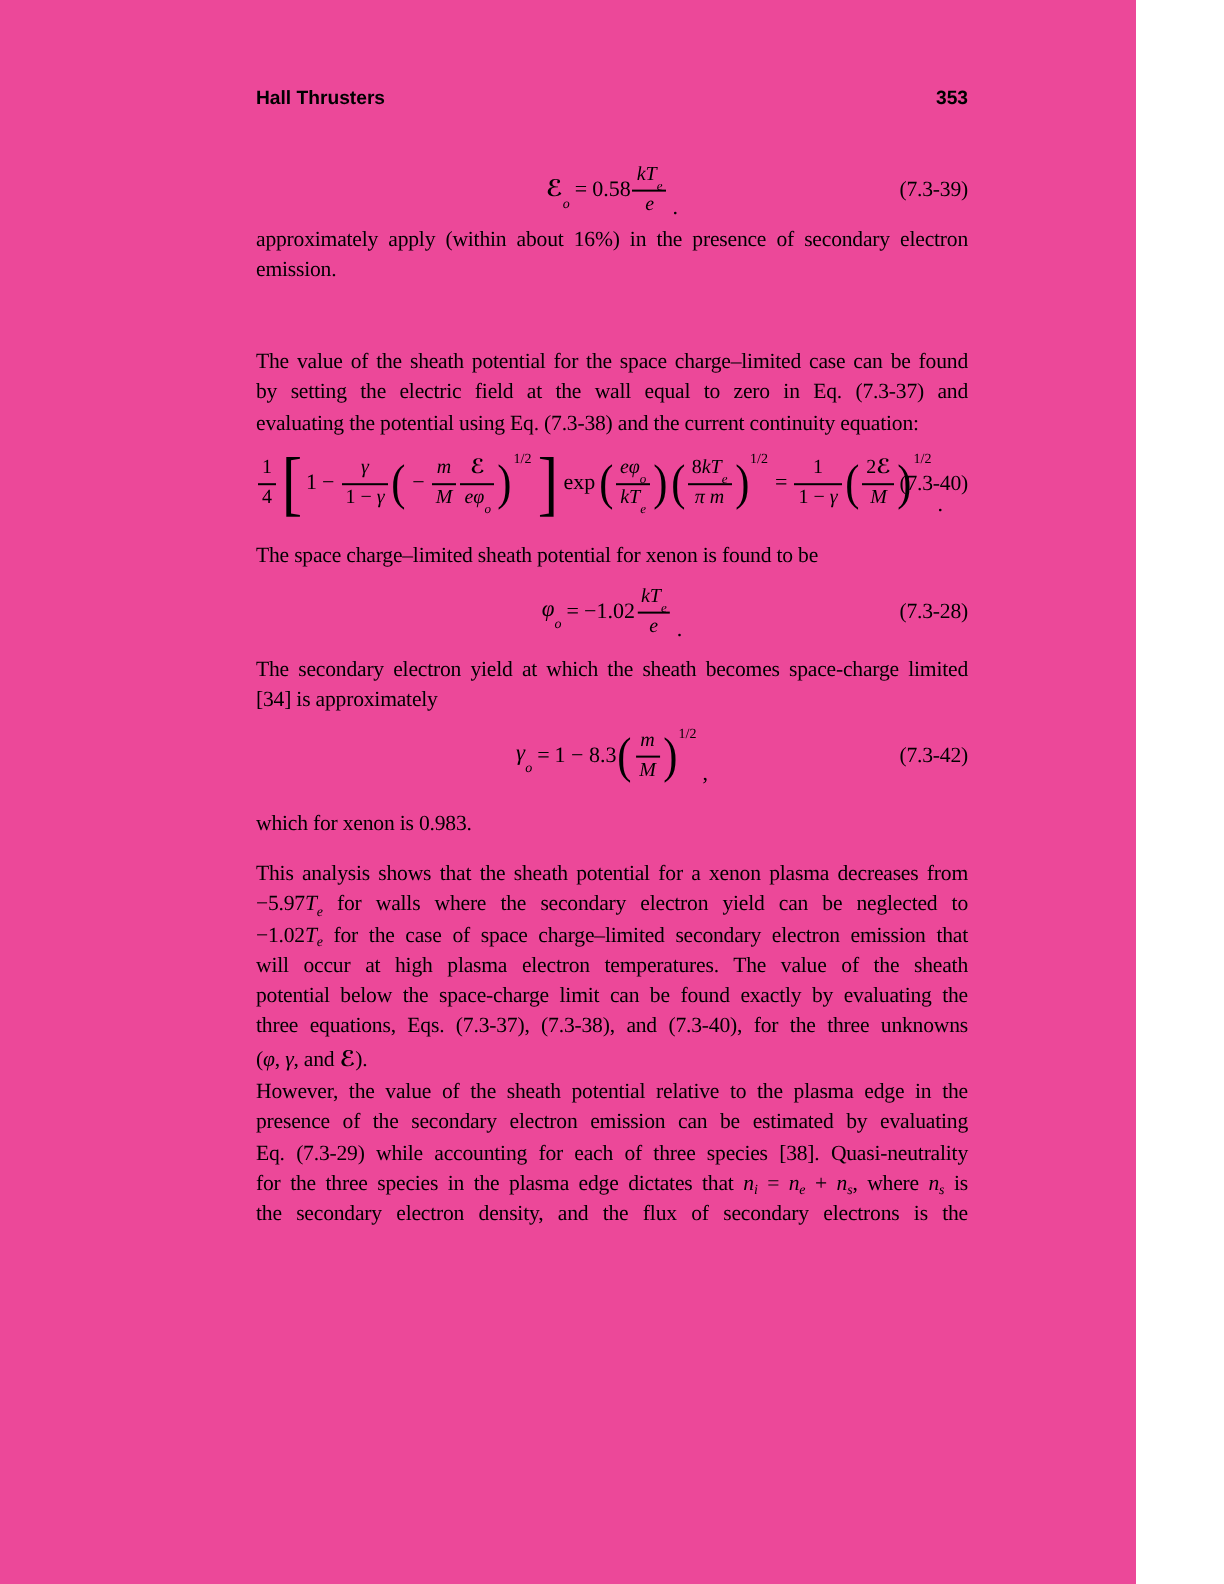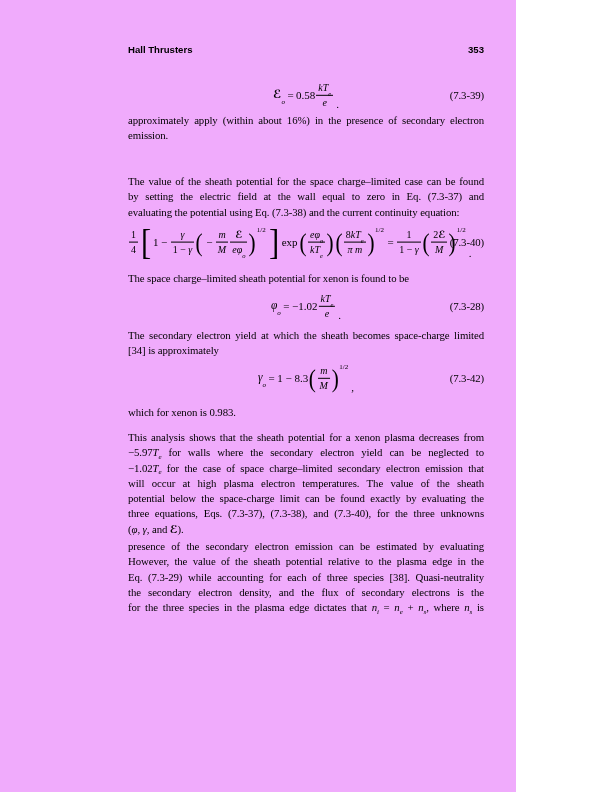--- a/index.html
+++ b/index.html
@@ -1,17 +1,17 @@
 <!DOCTYPE html>
 <html><head>
 <meta charset="utf-8">
 <style>
   html,body { margin:0; padding:0; background:#ffffff; }
   .page {
-    position:relative; width:516px; height:792px; background:#f0abfc;
+    position:relative; width:568px; height:792px; background:#ec4899;
     font-family:"Liberation Serif","DejaVu Serif",serif; color:#000;
     overflow:hidden;
   }
   
   .runhead {
     position:absolute; top:44px; left:128px; width:356px;
     display:flex; justify-content:space-between; align-items:baseline;
     font-family:"Liberation Sans","DejaVu Sans",sans-serif;
     font-weight:bold; font-size:9.6px;
   }
@@ -193,20 +193,20 @@
     <div class="line">This analysis shows that the sheath potential for a xenon plasma decreases from</div>
     <div class="line"><span class="mi"><span>−5.97</span><span class="v">T</span><sub class="v">e</sub></span><span> for walls where the secondary electron yield can be neglected to</span></div>
     <div class="line"><span class="mi"><span>−1.02</span><span class="v">T</span><sub class="v">e</sub></span><span> for the case of space charge–limited secondary electron emission that</span></div>
     <div class="line">will occur at high plasma electron temperatures. The value of the sheath</div>
     <div class="line">potential below the space-charge limit can be found exactly by evaluating the</div>
     <div class="line">three equations, Eqs. (7.3-37), (7.3-38), and (7.3-40), for the three unknowns</div>
     <div class="line last"><span>(</span><span class="v">φ</span><span>, </span><span class="v">γ</span><span>, and </span><span class="scr">ℰ</span><span>).</span></div>
   </div>
 
   <div class="para" style="top:539px;">
+    <div class="line">However, the value of the sheath potential relative to the plasma edge in the</div>
     <div class="line">presence of the secondary electron emission can be estimated by evaluating</div>
-    <div class="line">However, the value of the sheath potential relative to the plasma edge in the</div>
     <div class="line">Eq. (7.3-29) while accounting for each of three species [38]. Quasi-neutrality</div>
+    <div class="line"><span>for the three species in the plasma edge dictates that </span><span class="mi"><span class="v">n</span><sub class="v">i</sub><span> = </span><span class="v">n</span><sub class="v">e</sub><span> + </span><span class="v">n</span><sub class="v">s</sub></span><span>, where </span><span class="mi"><span class="v">n</span><sub class="v">s</sub></span><span> is</span></div>
     <div class="line">the secondary electron density, and the flux of secondary electrons is the</div>
-    <div class="line"><span>for the three species in the plasma edge dictates that </span><span class="mi"><span class="v">n</span><sub class="v">i</sub><span> = </span><span class="v">n</span><sub class="v">e</sub><span> + </span><span class="v">n</span><sub class="v">s</sub></span><span>, where </span><span class="mi"><span class="v">n</span><sub class="v">s</sub></span><span> is</span></div>
   </div>
 
 </div>
 
 </body></html>

